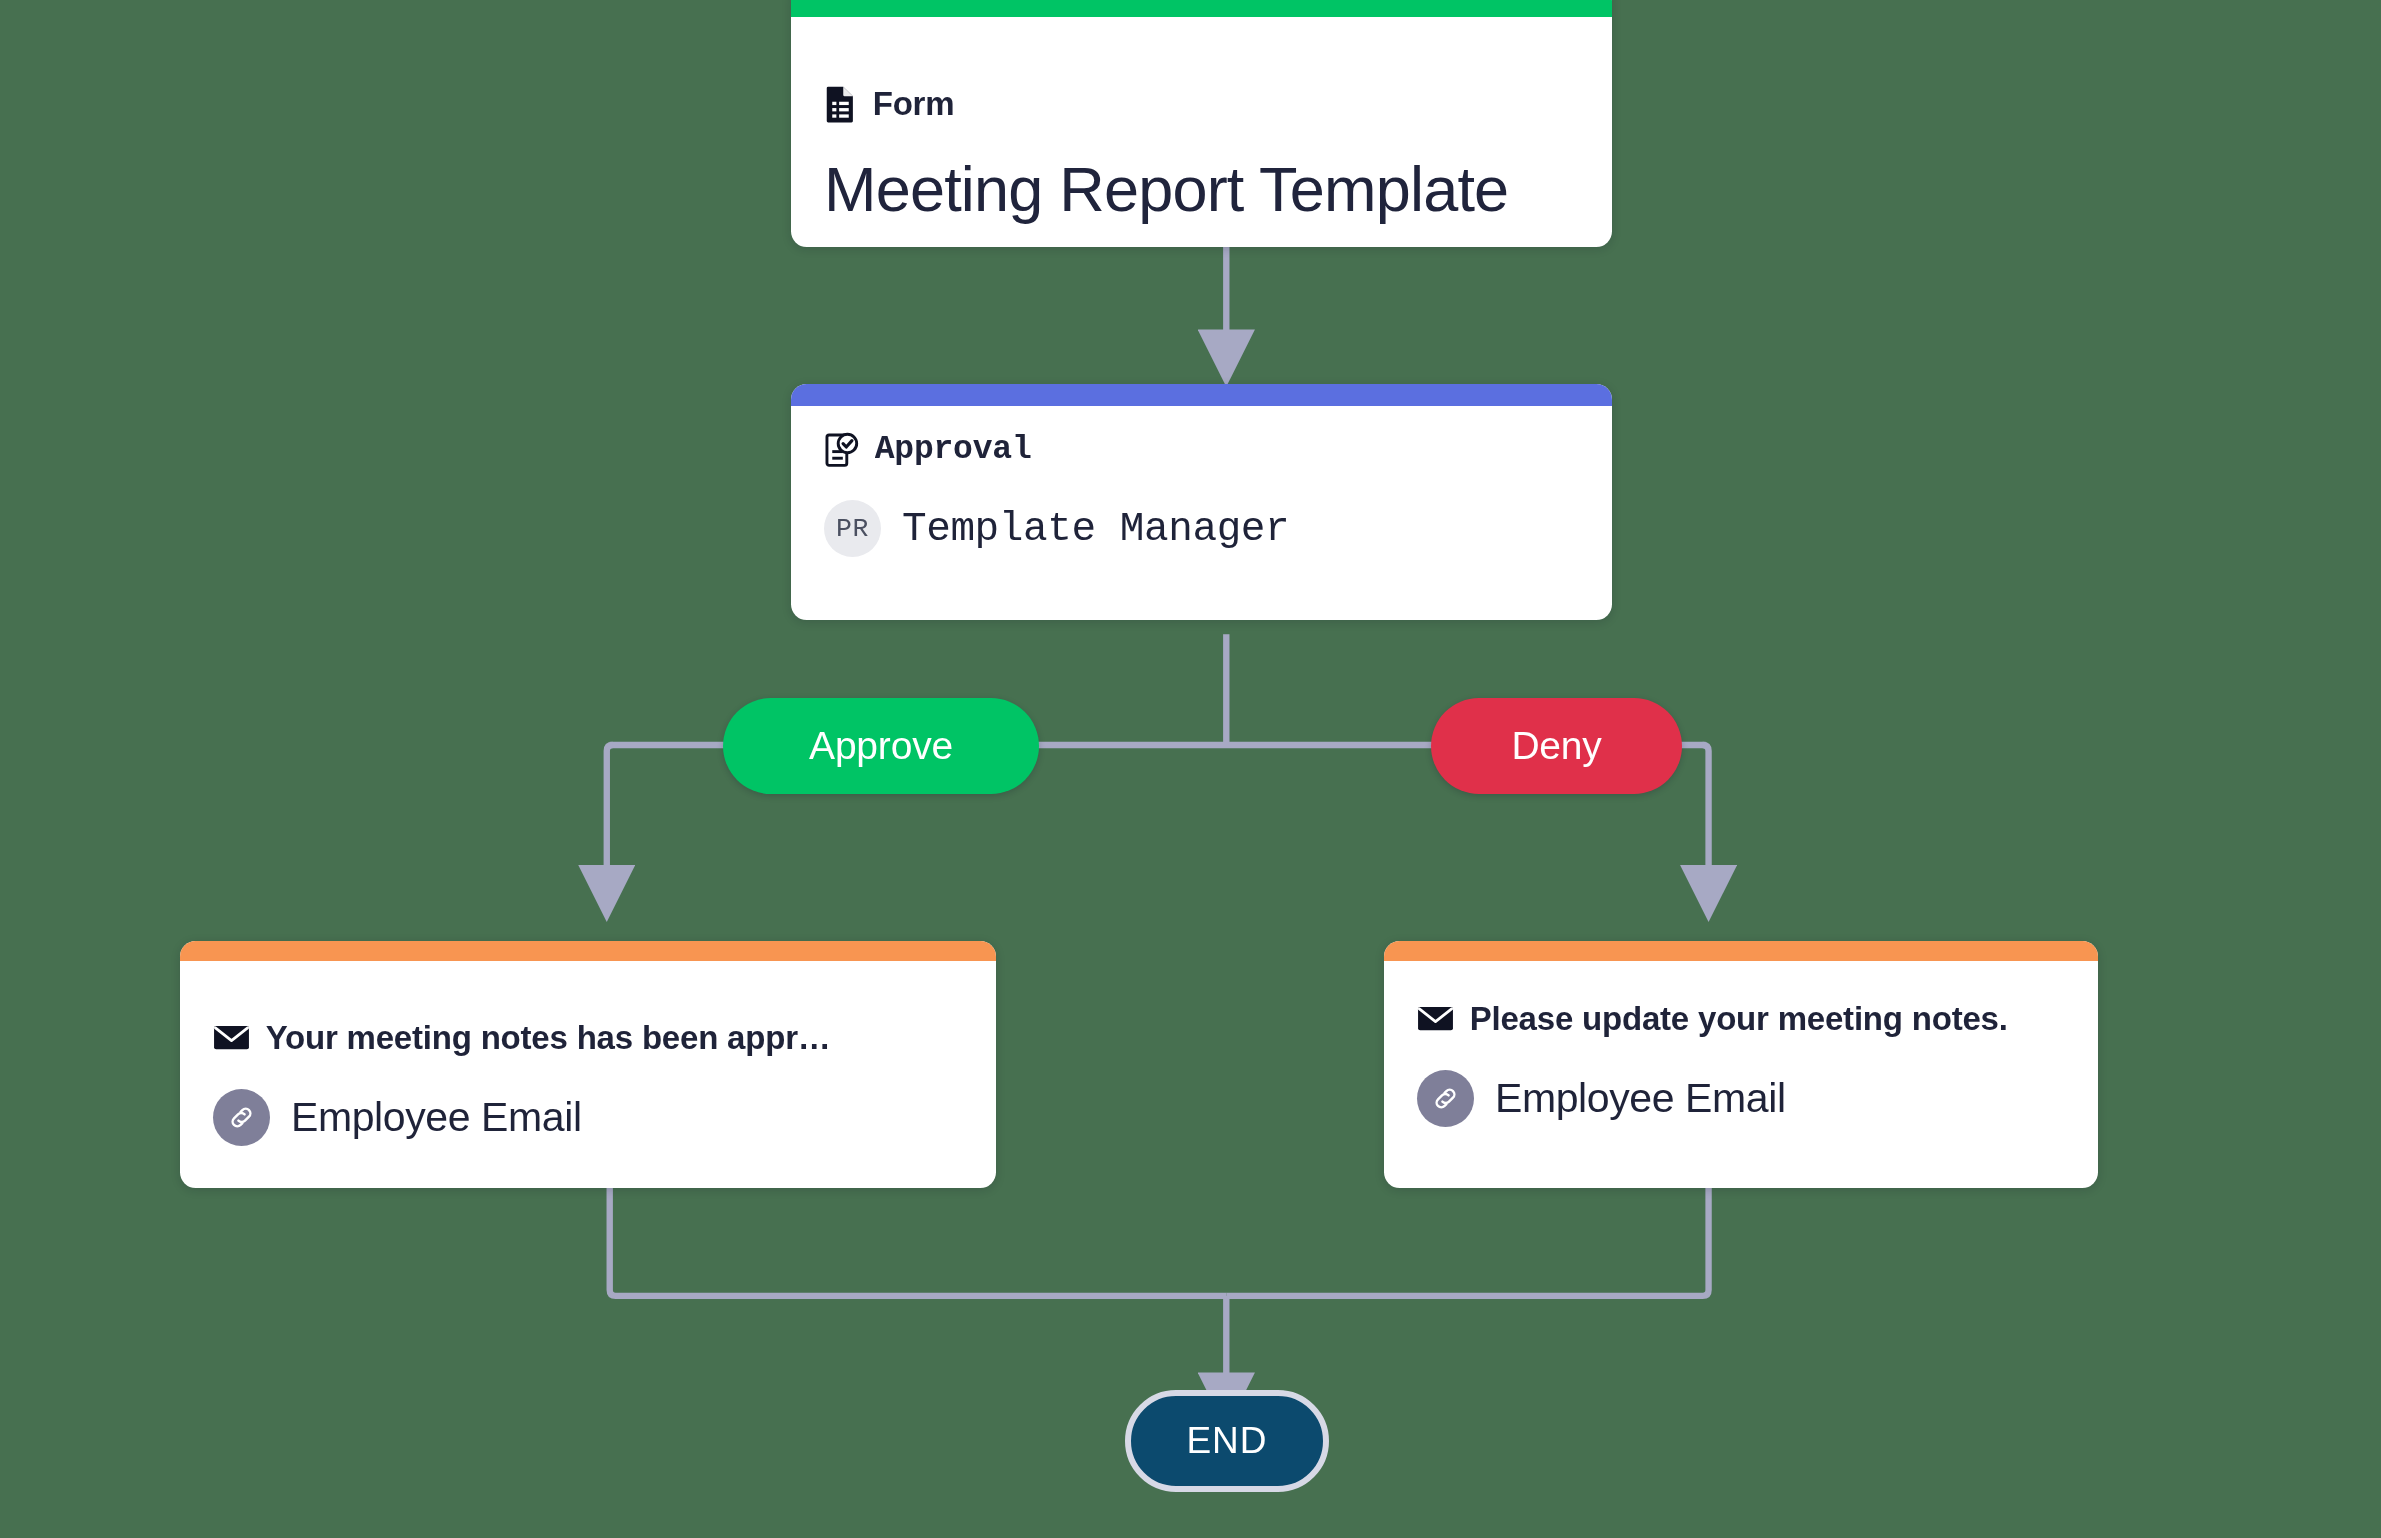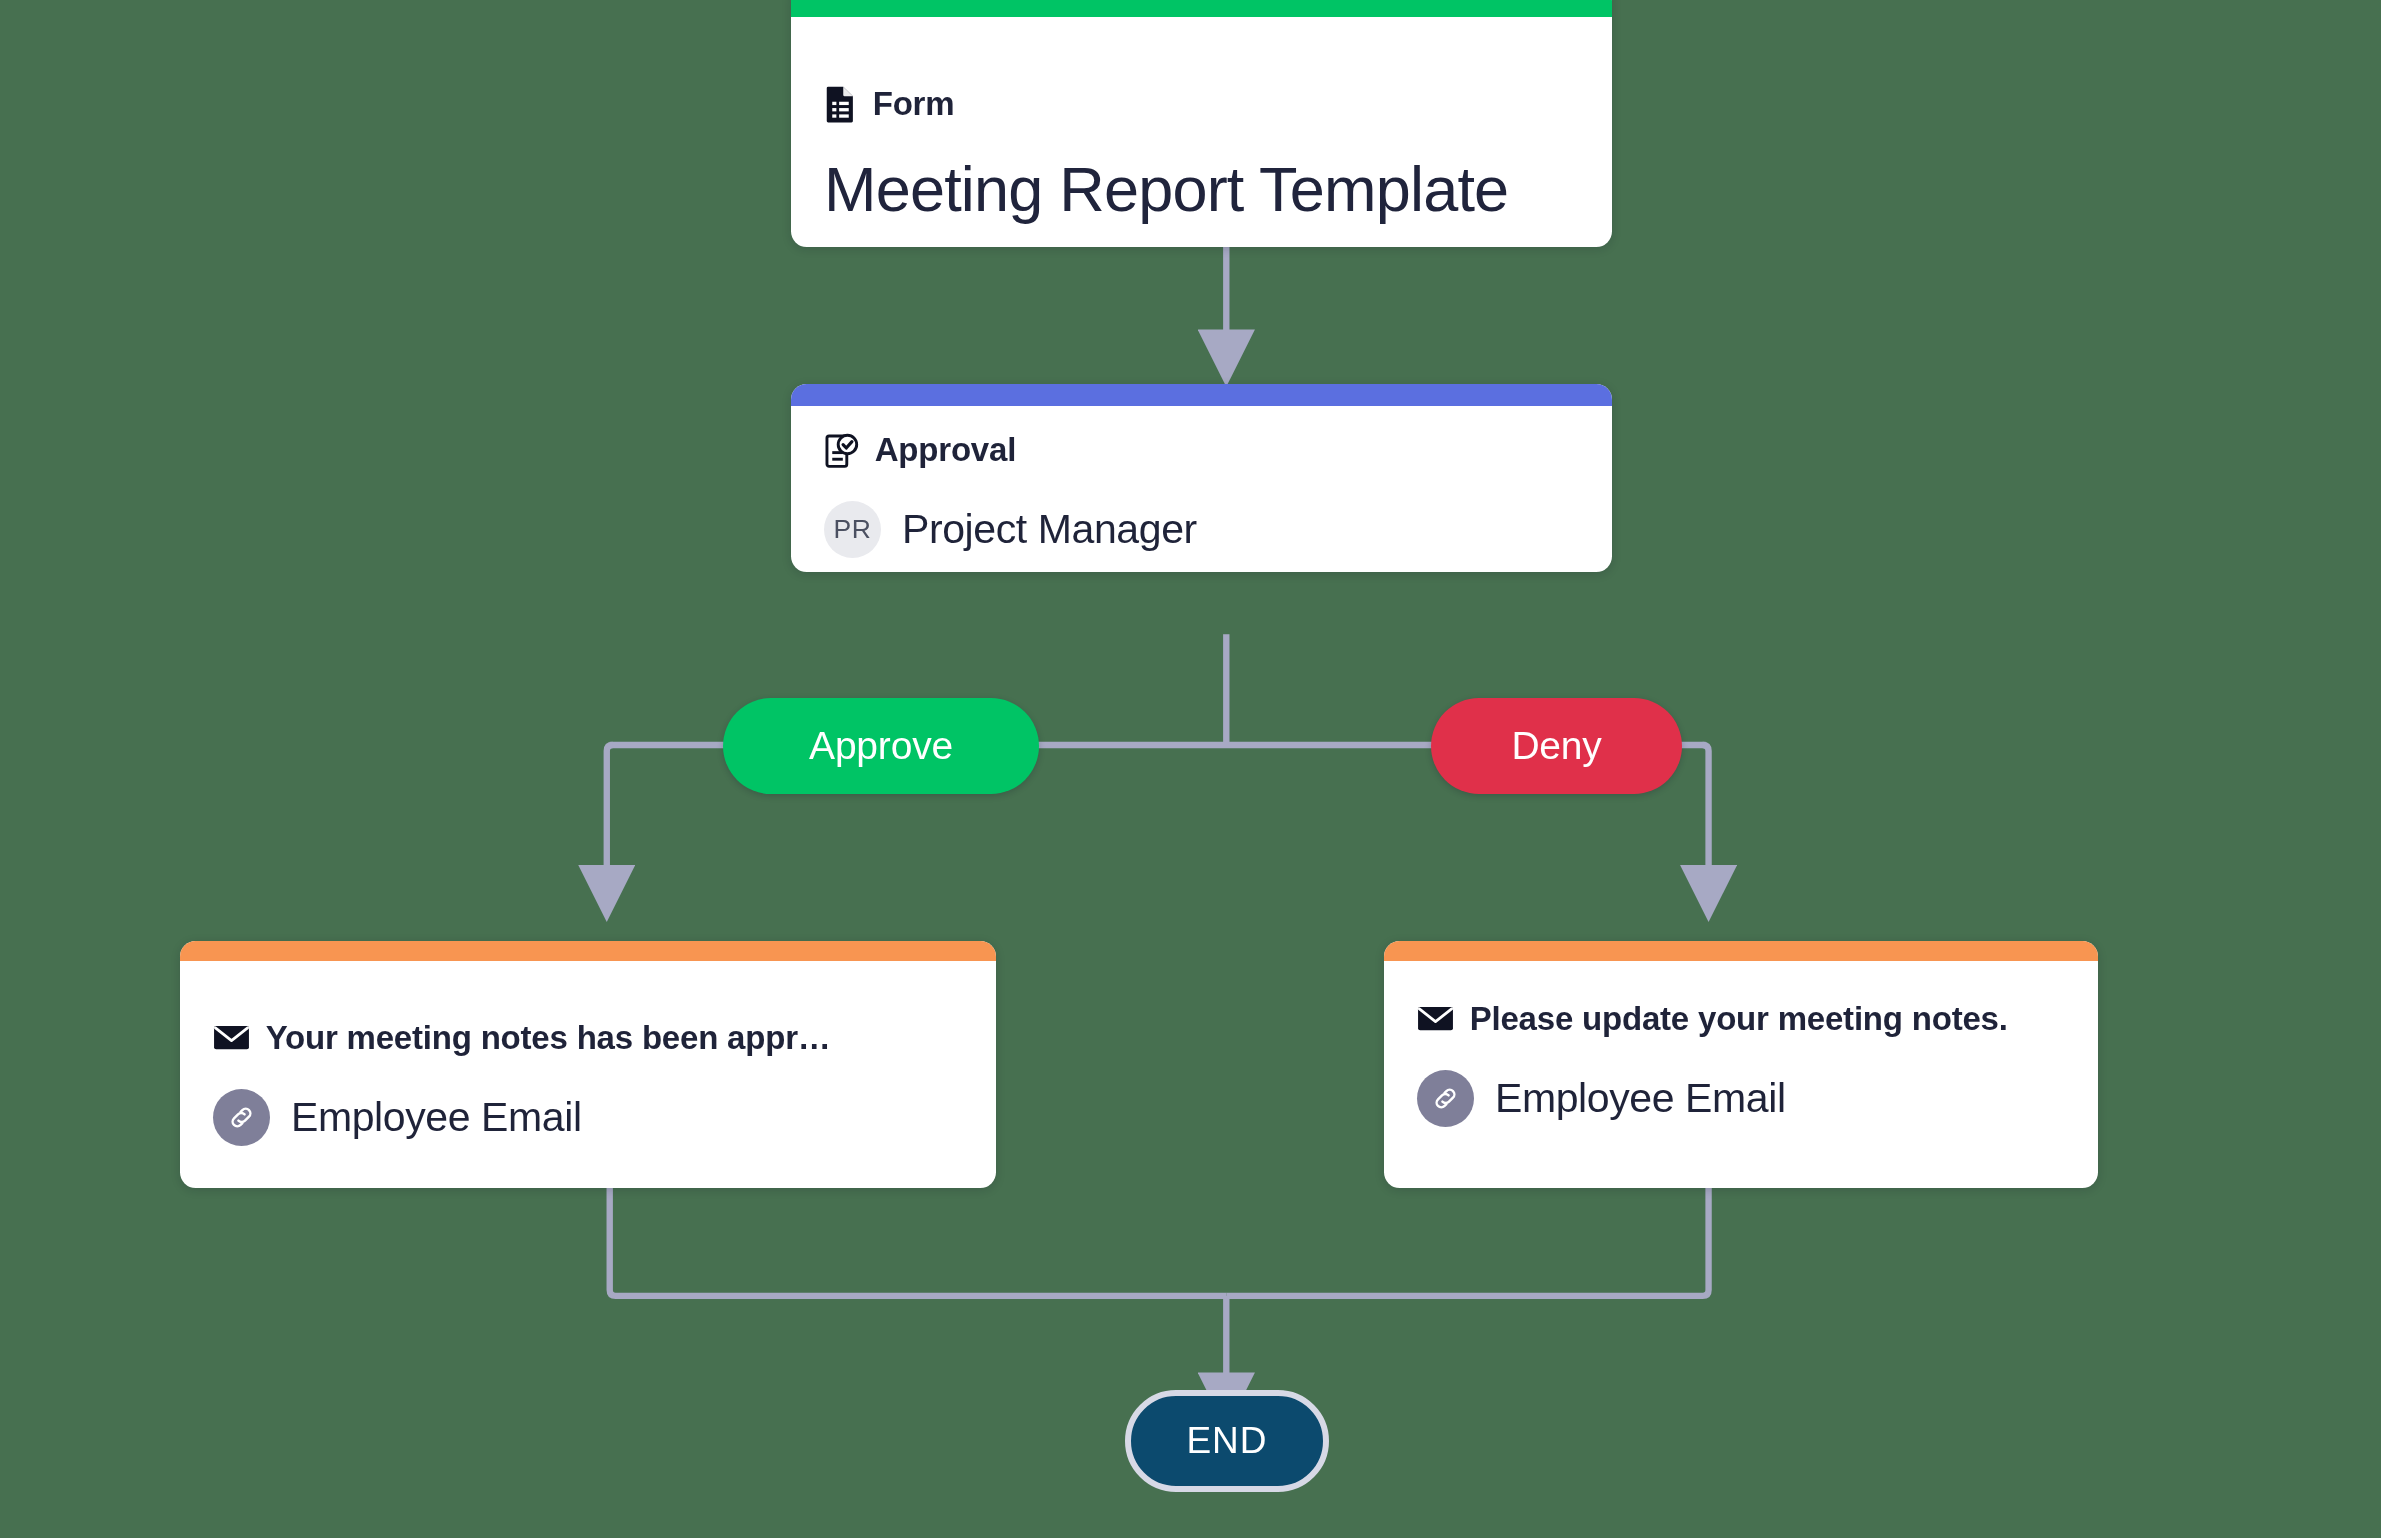--- a/index.html
+++ b/index.html
@@ -190,38 +190,38 @@
             <rect x="6" y="21.2" width="3" height="2.4" fill="#ffffff"></rect>
             <rect x="11" y="21.2" width="7" height="2.4" fill="#ffffff"></rect>
           </svg>
         </span>
         <span class="title">Form</span>
       </div>
       <div class="headline">Meeting Report Template</div>
     </div>
   </div>
 
-  <div class="card" id="card-approval" style="left:791px; top:384px; width:821px; height:188px;">
+  <div class="card" id="card-approval" style="left:791px; top:384px; width:821px; height:236px;font-family:Liberation Mono, monospace;">
     <div class="card-bar" style="background:#5B6FE0; height:21.6px;"></div>
     <div class="card-body">
       <div class="card-head">
         <span class="glyph">
           <svg width="35" height="37" viewBox="0 0 26 28" aria-hidden="true">
             <rect x="2" y="3" width="15" height="23" rx="1.6" fill="none" stroke="#0f1222" stroke-width="2.2"></rect>
             <rect x="6" y="14.5" width="8" height="2.2" fill="#0f1222"></rect>
             <rect x="6" y="19.5" width="8" height="2.2" fill="#0f1222"></rect>
             <circle cx="17.5" cy="9.5" r="7" fill="#ffffff" stroke="#0f1222" stroke-width="2.2"></circle>
             <path d="M14.2 9.6l2.4 2.5 4.3-4.8" fill="none" stroke="#0f1222" stroke-width="2.4" stroke-linecap="round" stroke-linejoin="round"></path>
           </svg>
         </span>
         <span class="title">Approval</span>
       </div>
       <div class="card-sub">
         <span class="bubble initials">PR</span>
-        <span class="label">Project Manager</span>
+        <span class="label">Template Manager</span>
       </div>
     </div>
   </div>
 
   <div class="pill" id="pill-deny" style="left:1431px; top:698px; width:251px; height:96px; background:#E0304A;">
     <span>Deny</span>
   </div>
 
   <div class="pill" id="pill-approve" style="left:723px; top:698px; width:316px; height:96px; background:#00C465;">
     <span>Approve</span>

